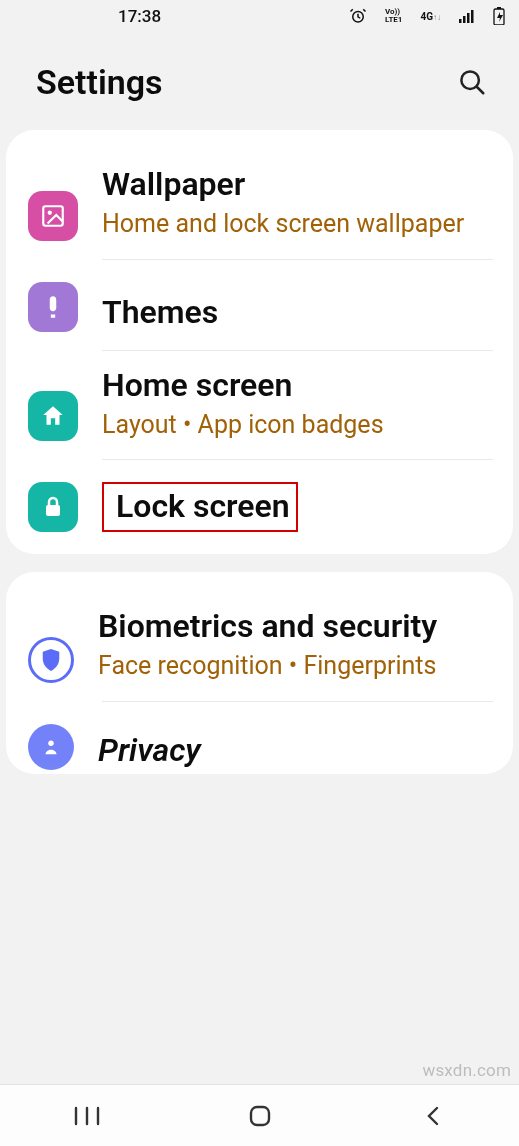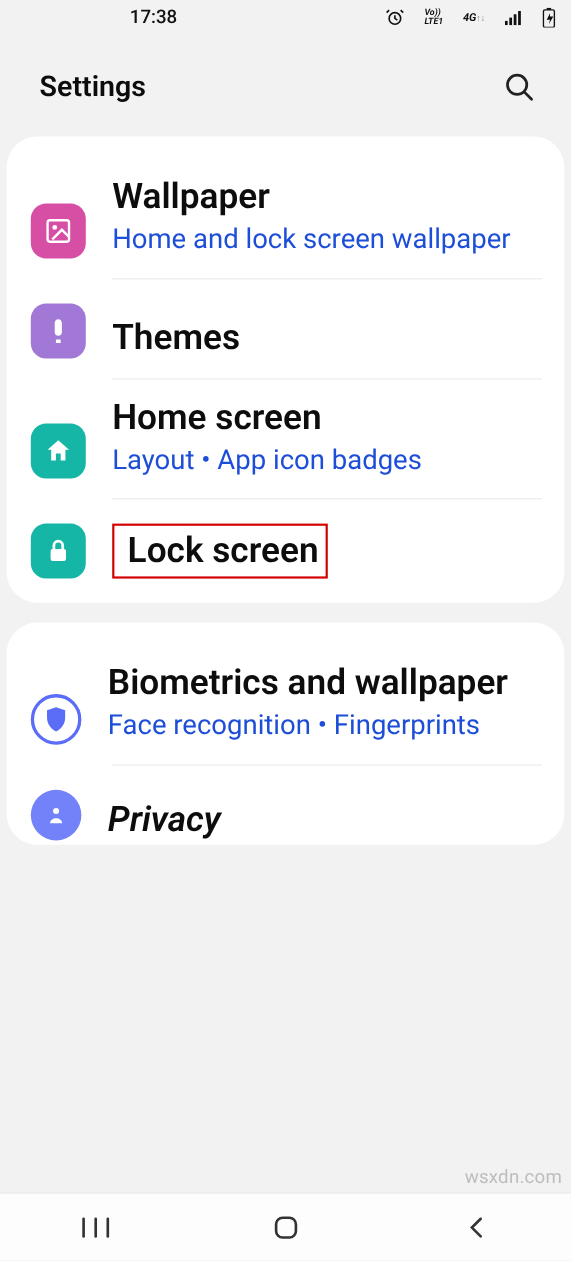--- a/index.html
+++ b/index.html
@@ -15,30 +15,30 @@
       height: 32px;
       display: flex;
       justify-content: space-between;
       align-items: center;
       padding: 0 14px 0 84px;
       font-size: 17px;
       color: #111;
       font-weight: 500;
       margin-left: 34px;
     }
-    .status-right { display: flex; align-items: center; gap: 18px; font-size: 11px; font-style: italic; }
+    .status-right { display: flex; align-items: center; gap: 18px; font-size: 11px; }
     .status-right .ico { display:inline-flex; align-items:center; }
     .header {
       display: flex;
       justify-content: space-between;
       align-items: center;
       padding: 30px 30px 28px 36px;
     }
     .header h1 {
-      font-size: 26px;
+      font-size: 34px;
       font-weight: 600;
       color: #0c0c0c;
       text-align: right;
     }
     .search-btn { width: 34px; height: 34px; display:flex; align-items:center; justify-content:center; }
     .card {
       background: #fff;
       border-radius: 28px;
       margin: 0 6px 18px 6px;
       padding: 20px 0 4px 0;
@@ -61,21 +61,21 @@
     .item .text { flex: 1; }
     .item .title {
       font-size: 32px;
       font-weight: 600;
       color: #0d0d0d;
       line-height: 1.25;
       display: inline-block;
     }
     .item .subtitle {
       font-size: 25px;
-      color: #1d4ed8;
+      color: #a16207;
       line-height: 1.3;
       margin-top: 4px;
     }
     .divider {
       height: 1px;
       background: #e9e9e9;
       margin-left: 96px;
       margin-right: 20px;
     }
     .highlight {
@@ -207,21 +207,21 @@
 
   <div class="card">
 
     <div class="item">
       <div class="icon-wrap" style="background:#fff; border:3px solid #5b6df7; border-radius:50%; width:46px; height:46px;">
         <svg width="22" height="26" viewBox="0 0 24 28" fill="#5b6df7">
             <path d="M12 2l9 3v7c0 7-4 11-9 14-5-3-9-7-9-14V5z"></path>
           </svg>
       </div>
       <div class="text">
-        <span class="title">Biometrics and wallpaper</span>
+        <span class="title">Biometrics and security</span>
         <div class="subtitle">Face recognition  •  Fingerprints</div>
       </div>
     </div>
     <div class="divider"></div>
 
     <div class="item" style="padding-bottom:0;font-style:italic;">
       <div class="icon-wrap" style="background:#5b6df7; border-radius:50%; width:46px; height:46px; opacity:0.85;">
         <svg width="22" height="22" viewBox="0 0 24 24" fill="#fff">
             <circle cx="12" cy="8" r="3"></circle>
             <path d="M6 20c0-3 3-5 6-5s6 2 6 5"></path>

